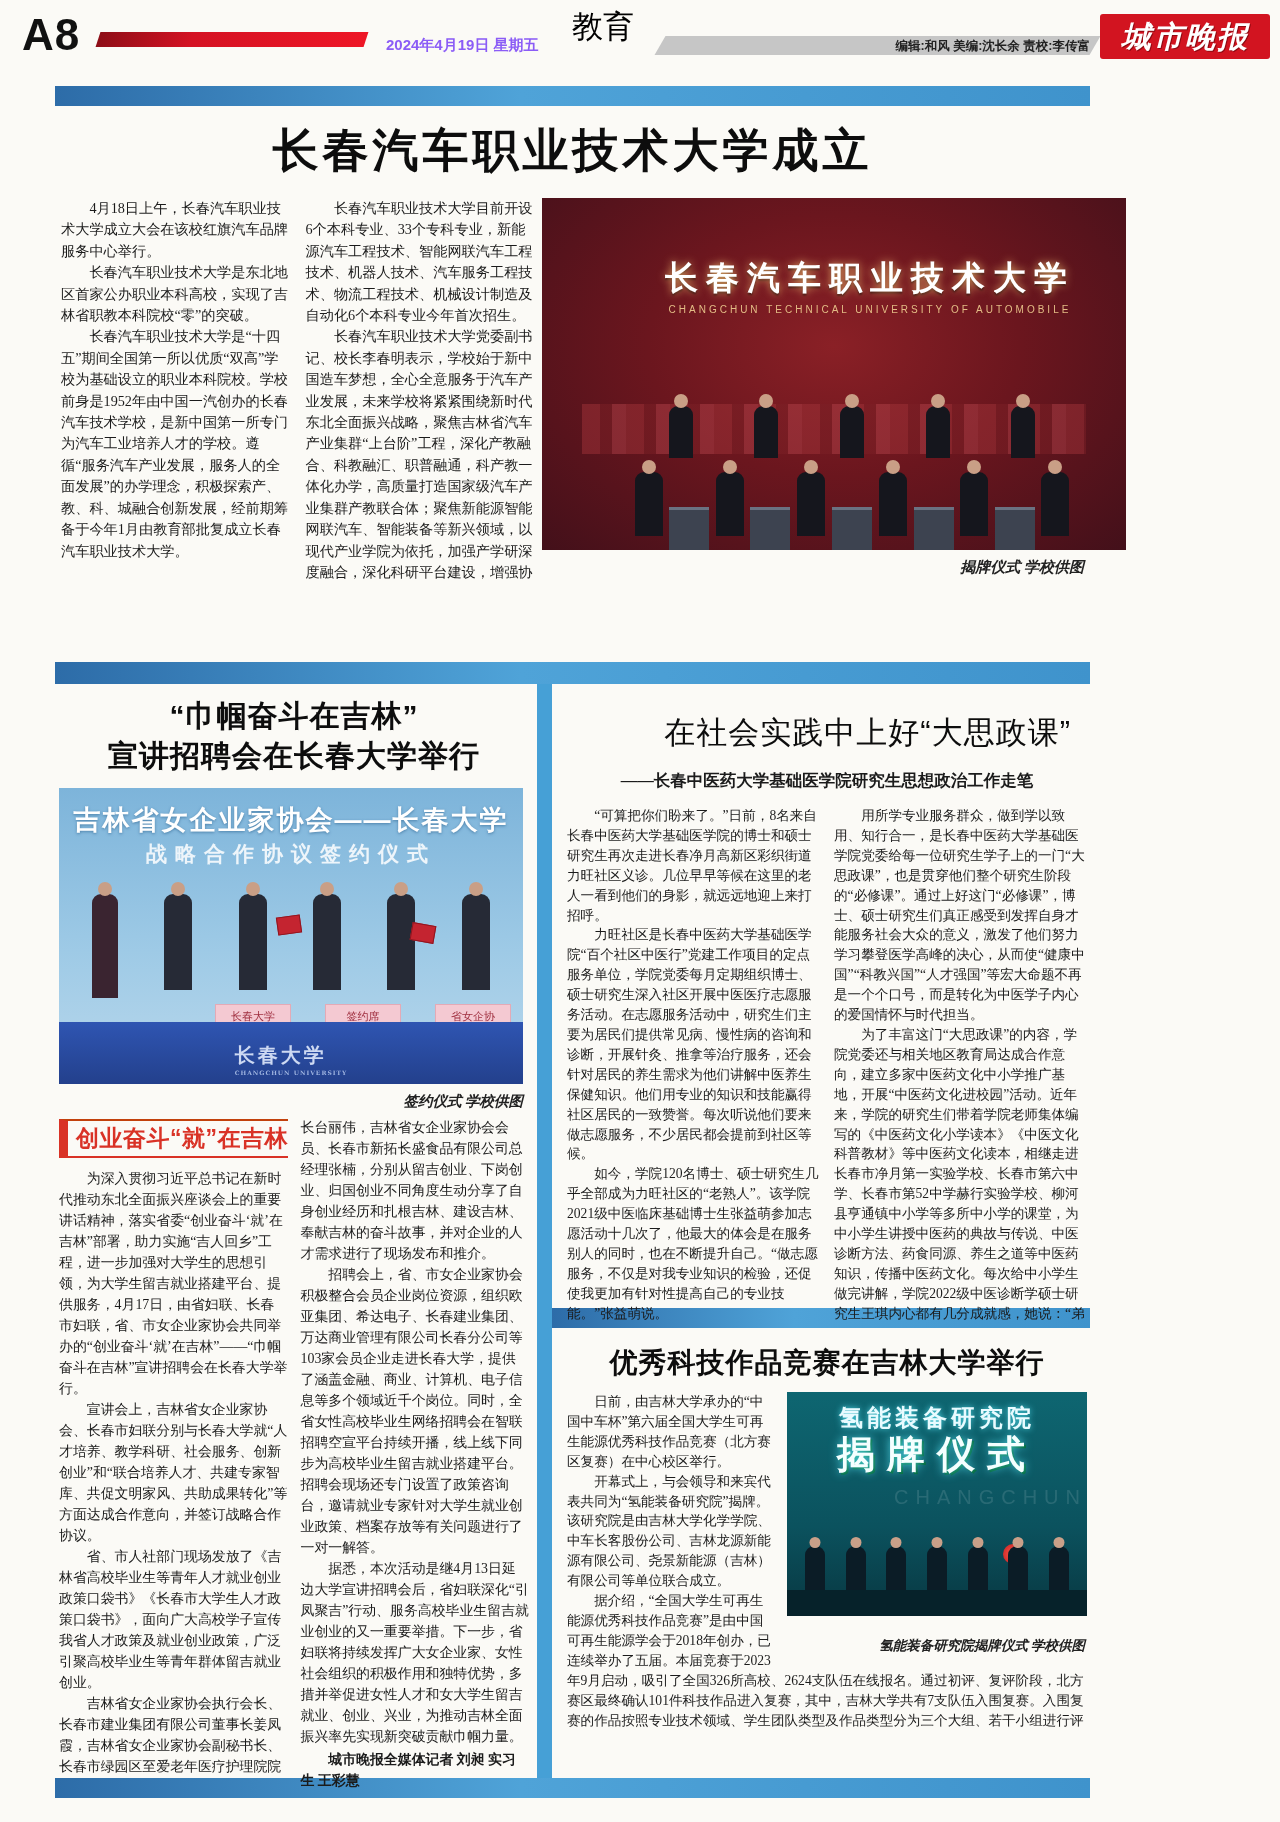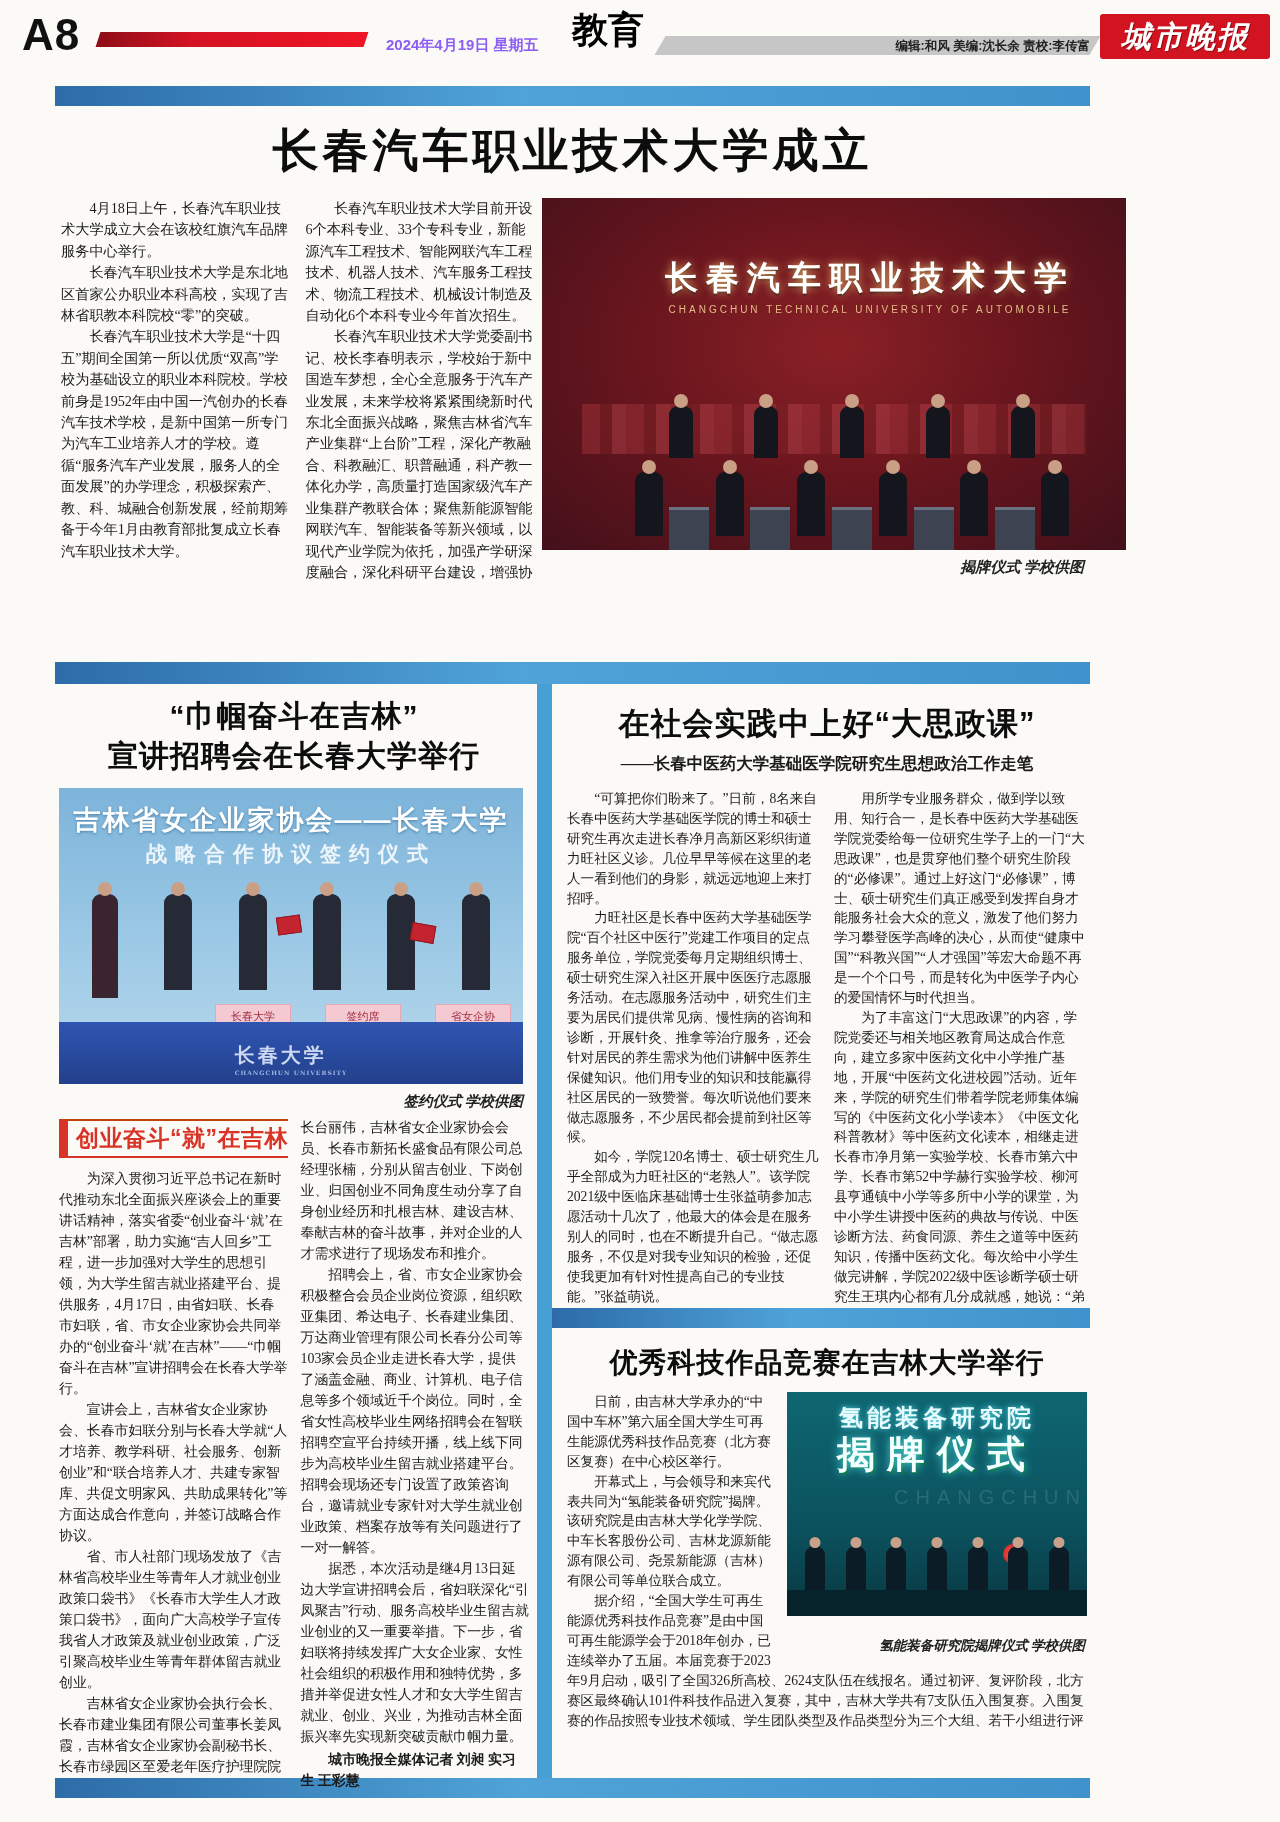--- a/index.html
+++ b/index.html
@@ -7,21 +7,21 @@
   .page{position:relative;width:1280px;height:1822px;background:#fbfaf6;margin:0 auto;overflow:hidden;
         font-family:"Liberation Serif","DejaVu Serif",serif;color:#1b1b1b;}
   
   .hdr-page-label{position:absolute;left:22px;top:10px;font-family:"Liberation Sans","DejaVu Sans",sans-serif;
         font-size:44px;font-weight:900;letter-spacing:1px;color:#111;}
   .hdr-red-bar{position:absolute;left:98px;top:32px;width:268px;height:15px;
         background:linear-gradient(90deg,#8e0e17,#d41223 35%,#ee1626);transform:skewX(-18deg);}
   .hdr-date{position:absolute;left:386px;top:36px;font-size:15px;font-weight:bold;color:#8b5cf6;
         font-family:"Liberation Sans","DejaVu Sans",sans-serif;}
   .hdr-section{position:absolute;left:572px;top:6px;font-family:"Liberation Sans","DejaVu Sans",sans-serif;
-        font-size:36px;font-weight:700;color:#000;}
+        font-size:31px;font-weight:400;color:#000;}
   .hdr-gray-bar{position:absolute;left:660px;top:36px;width:435px;height:19px;background:#c6c6c6;
         transform:skewX(-30deg);}
   .hdr-staff{position:absolute;left:730px;top:38px;width:360px;text-align:right;font-size:12.5px;font-weight:bold;
         color:#222;font-family:"Liberation Sans","DejaVu Sans",sans-serif;}
   .hdr-masthead{position:absolute;left:1100px;top:14px;width:170px;height:45px;background:#d21420;border-radius:3px;
         color:#fff;text-align:center;line-height:45px;font-size:30px;font-weight:900;letter-spacing:2px;
         font-family:"DejaVu Serif","Liberation Serif",serif;font-style:italic;text-shadow:1px 1px 0 #8e0a12;}
   
   .blue-bar{background:linear-gradient(90deg,#2d6ca8,#4fa3d8 45%,#3f93cc);}
   .kai{font-style:italic;font-weight:bold;color:#222;}
@@ -87,22 +87,22 @@
         line-height:22px;font-family:"Liberation Sans",sans-serif;border:1px solid #e3aab6;}
   .art2 .caption{font-size:14.5px;}
   .art2-cols{margin-top:6px;height:688px;column-count:2;column-gap:13px;font-size:13.9px;line-height:21px;
         overflow:hidden;}
   .subhead{break-inside:avoid;border-top:2px solid #c2410c;border-bottom:2px solid #d93226;
         border-left:9px solid #d93226;padding:7px 0 7px 8px;margin:2px 0 10px 0;
         color:#d93226;font-family:"Liberation Sans","DejaVu Sans",sans-serif;font-size:23px;font-weight:900;
         letter-spacing:0.5px;white-space:nowrap;}
   
   .art3{position:absolute;left:512px;top:34px;width:520px;}
-  .art3 h2{margin:7px;text-align:center;font-family:"Liberation Sans","DejaVu Sans",sans-serif;
-        font-size:31px;font-weight:700;letter-spacing:1px;color:#0d0d0d;}
+  .art3 h2{margin:16px;text-align:right;font-family:"Liberation Sans","DejaVu Sans",sans-serif;
+        font-size:31px;font-weight:400;letter-spacing:1px;color:#0d0d0d;}
   .art3 .subtitle{margin-top:8px;text-align:center;font-size:16.5px;font-weight:bold;color:#1b1b1b;}
   .art3-cols{margin-top:14px;height:528px;column-count:2;column-gap:14px;font-size:13.6px;line-height:19.9px;
         overflow:hidden;}
   .hdivider{position:absolute;left:497px;top:646px;width:538px;height:20px;}
   
   .art4{position:absolute;left:512px;top:682px;width:520px;}
   .art4 h2{margin:0;text-align:center;font-family:"Liberation Sans","DejaVu Sans",sans-serif;
         font-size:28px;font-weight:900;letter-spacing:1px;line-height:38px;color:#0d0d0d;}
   .art4-body{margin-top:10px;height:340px;overflow:hidden;font-size:13.6px;line-height:19.9px;}
   .photo3-wrap{float:right;width:300px;margin:0 0 4px 12px;}

